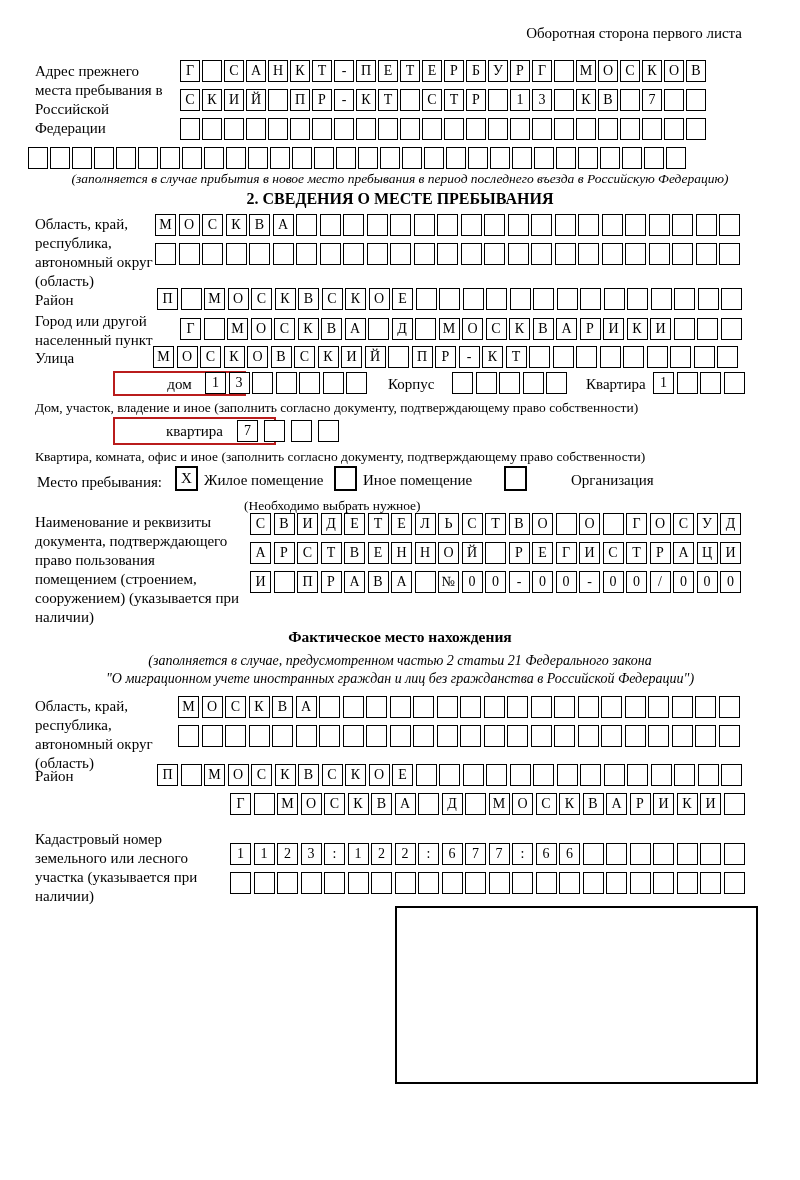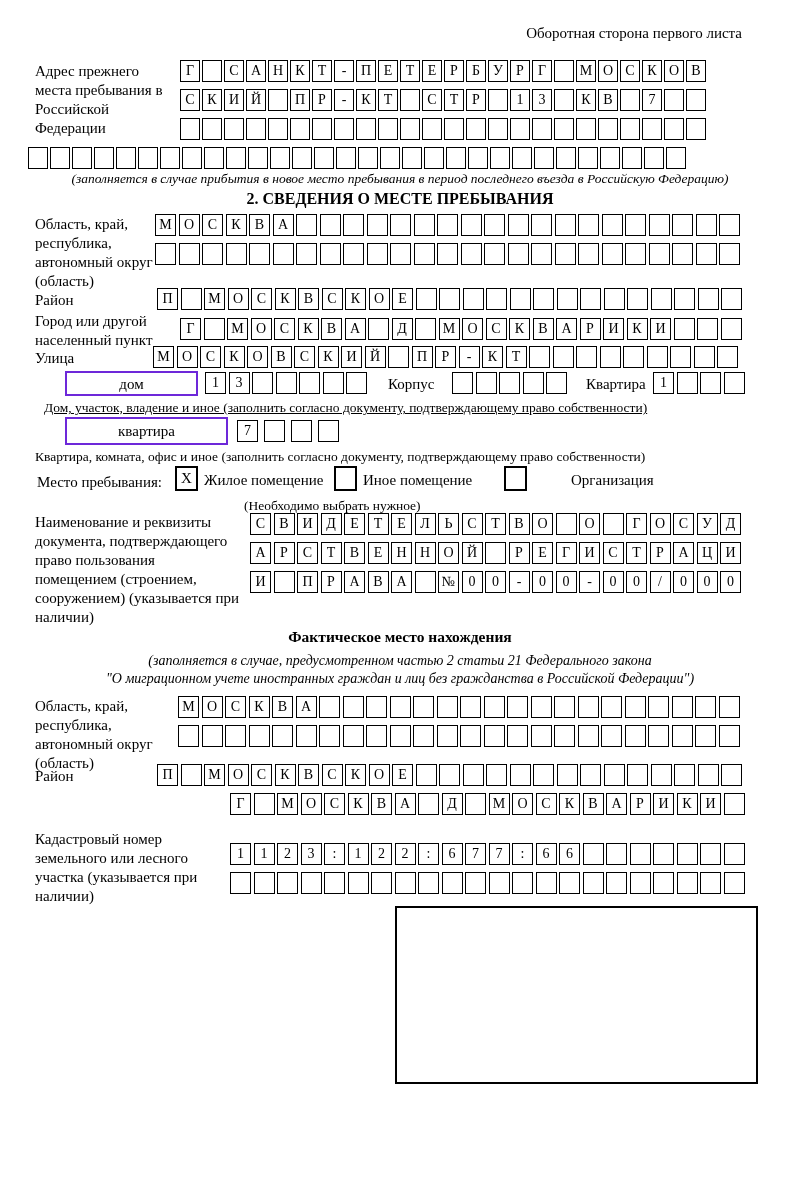--- a/index.html
+++ b/index.html
@@ -14,22 +14,22 @@
   .title{font-size:16px;font-weight:bold;text-align:center;width:100%;}
   .cellrow{white-space:nowrap;height:23px;margin-bottom:6px;}
   .cell{
     display:inline-block;box-sizing:content-box;width:19px;height:20px;
     border:1.5px solid #000;margin-right:2.5px;text-align:center;
     font-size:14px;line-height:20px;vertical-align:top;background:#fff;
   }
   .narrow .cell{width:18px;margin-right:2px;}
   .wgap .cell{margin-right:6px;}
   .labelbox{
-    box-sizing:border-box;border:2px solid #6d28d9;text-align:center;
-    font-size:15px;background:#fff;
+    box-sizing:border-box;border:2px solid #b91c1c;text-align:center;
+    font-size:15px;background:#fff;margin-left:48px;
   }
   .chk{
     display:inline-block;box-sizing:content-box;width:19px;height:21px;
     border:2px solid #000;text-align:center;font-size:15px;line-height:21px;
     vertical-align:top;background:#fff;
   }
   .bigbox{box-sizing:border-box;border:2px solid #000;background:#fff;}
 </style>
 </head>
 <body>
@@ -63,21 +63,21 @@
 
   <div class="abs lbl" style="left:35px;top:349px;">Улица</div>
   <div class="abs cellrow" style="left:153px;top:346px;"><span class="cell">М</span><span class="cell">О</span><span class="cell">С</span><span class="cell">К</span><span class="cell">О</span><span class="cell">В</span><span class="cell">С</span><span class="cell">К</span><span class="cell">И</span><span class="cell">Й</span><span class="cell">&nbsp;</span><span class="cell">П</span><span class="cell">Р</span><span class="cell">-</span><span class="cell">К</span><span class="cell">Т</span><span class="cell">&nbsp;</span><span class="cell">&nbsp;</span><span class="cell">&nbsp;</span><span class="cell">&nbsp;</span><span class="cell">&nbsp;</span><span class="cell">&nbsp;</span><span class="cell">&nbsp;</span><span class="cell">&nbsp;</span><span class="cell">&nbsp;</span></div>
 
   <div class="abs labelbox" style="left:65px;top:371px;width:133px;height:25px;line-height:22px;">дом</div>
   <div class="abs cellrow" style="left:205px;top:372px;"><span class="cell">1</span><span class="cell">3</span><span class="cell">&nbsp;</span><span class="cell">&nbsp;</span><span class="cell">&nbsp;</span><span class="cell">&nbsp;</span><span class="cell">&nbsp;</span></div>
   <div class="abs lbl" style="left:388px;top:375px;">Корпус</div>
   <div class="abs cellrow" style="left:452px;top:372px;"><span class="cell">&nbsp;</span><span class="cell">&nbsp;</span><span class="cell">&nbsp;</span><span class="cell">&nbsp;</span><span class="cell">&nbsp;</span></div>
   <div class="abs lbl" style="left:586px;top:375px;">Квартира</div>
   <div class="abs cellrow" style="left:653px;top:372px;"><span class="cell">1</span><span class="cell">&nbsp;</span><span class="cell">&nbsp;</span><span class="cell">&nbsp;</span></div>
-  <div class="abs small" style="left:44px;top:400px;text-decoration:underline;">Дом, участок, владение и иное (заполнить согласно документу, подтверждающему право собственности)</div>
+  <div class="abs small" style="left:35px;top:400px;">Дом, участок, владение и иное (заполнить согласно документу, подтверждающему право собственности)</div>
 
   <div class="abs labelbox" style="left:65px;top:417px;width:163px;height:28px;line-height:25px;">квартира</div>
   <div class="abs cellrow wgap" style="left:237px;top:420px;"><span class="cell">7</span><span class="cell">&nbsp;</span><span class="cell">&nbsp;</span><span class="cell">&nbsp;</span></div>
   <div class="abs small" style="left:35px;top:449px;">Квартира, комната, офис и иное (заполнить согласно документу, подтверждающему право собственности)</div>
 
   <div class="abs lbl" style="left:37px;top:473px;">Место пребывания:</div>
   <span class="abs chk" style="left:175px;top:466px;">X</span>
   <div class="abs lbl" style="left:204px;top:471px;">Жилое помещение</div>
   <span class="abs chk" style="left:334px;top:466px;"></span>
   <div class="abs lbl" style="left:363px;top:471px;">Иное помещение</div>

